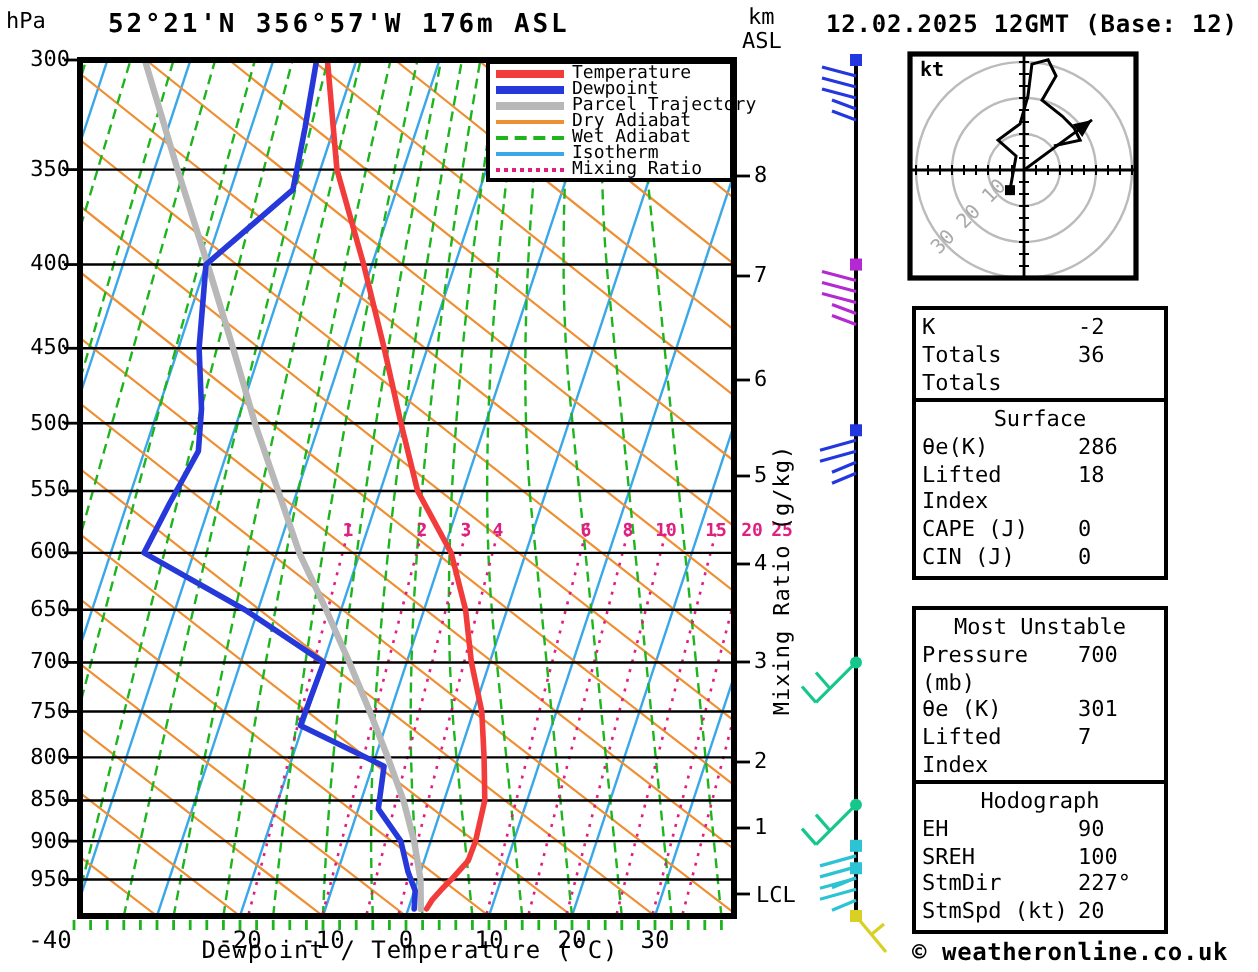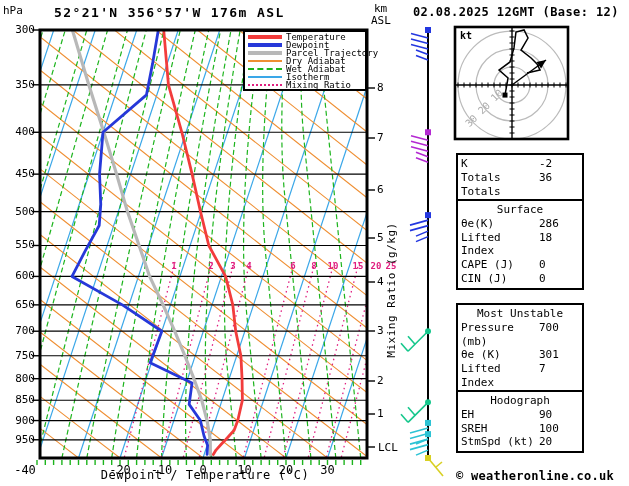--- a/index.html
+++ b/index.html
@@ -310,21 +310,21 @@
         <text x="473.81623381592647" y="123.18376618407356" fill="#aaa" font-size="10px" text-anchor="middle" transform="rotate(-45 473.81623381592647 123.18376618407356)">30</text>
         <polyline points="504.98,95.08 508.04,77.98 499.04,70.06 510.02,61.959999999999994 513.98,47.919999999999995 515.96,32.08 524.06,29.919999999999995 528.02,38.019999999999996 521,50.08 531.08,58 537.02,63.94 540.08,70.06 526.94,72.94" fill="none" stroke="#000" stroke-width="1.5"></polyline>
         <rect x="502.48" y="92.58" width="5" height="5" fill="#000"></rect>
         <line x1="512" y1="85" x2="546.02" y2="59.980000000000004" stroke="#000" stroke-width="1.4"></line>
         <polygon points="546.02,59.980000000000004 541.1395666780226,68.53461107179817 536.3997921330102,62.08988165447938" fill="#000"></polygon>
       </g>
       <rect x="455" y="27" width="113" height="112" fill="none" stroke="#000" stroke-width="2.6"></rect>
     </svg>
 
   <div class="abs title-left">52°21'N 356°57'W 176m ASL</div>
-  <div class="abs title-right">02.08.2025 12GMT (Base: 12)</div>
+  <div class="abs title-right">12.02.2025 12GMT (Base: 12)</div>
 
   <div class="abs hpa">hPa</div>
   <div class="abs km">km</div>
   <div class="abs asl">ASL</div>
 
   <div id="plabels">
       <div class="plabel" style="left: 2px; top: 23px;">300</div>
       <div class="plabel" style="left: 2px; top: 77.8006px;">350</div>
       <div class="plabel" style="left: 2px; top: 125.271px;">400</div>
       <div class="plabel" style="left: 2px; top: 167.143px;">450</div>
@@ -470,20 +470,24 @@
         <div class="ptitle">Hodograph</div>
         <div class="prow">
           <div class="plab">EH</div>
           <div class="pval">90</div>
         </div>
         <div class="prow">
           <div class="plab">SREH</div>
           <div class="pval">100</div>
         </div>
         <div class="prow">
+          <div class="plab">StmDir</div>
+          <div class="pval">227°</div>
+        </div>
+        <div class="prow">
           <div class="plab">StmSpd (kt)</div>
           <div class="pval">20</div>
         </div>
       </div>
     </div>
 
   <div class="abs copyright">© weatheronline.co.uk</div>
 </div>
 
 </body></html>

